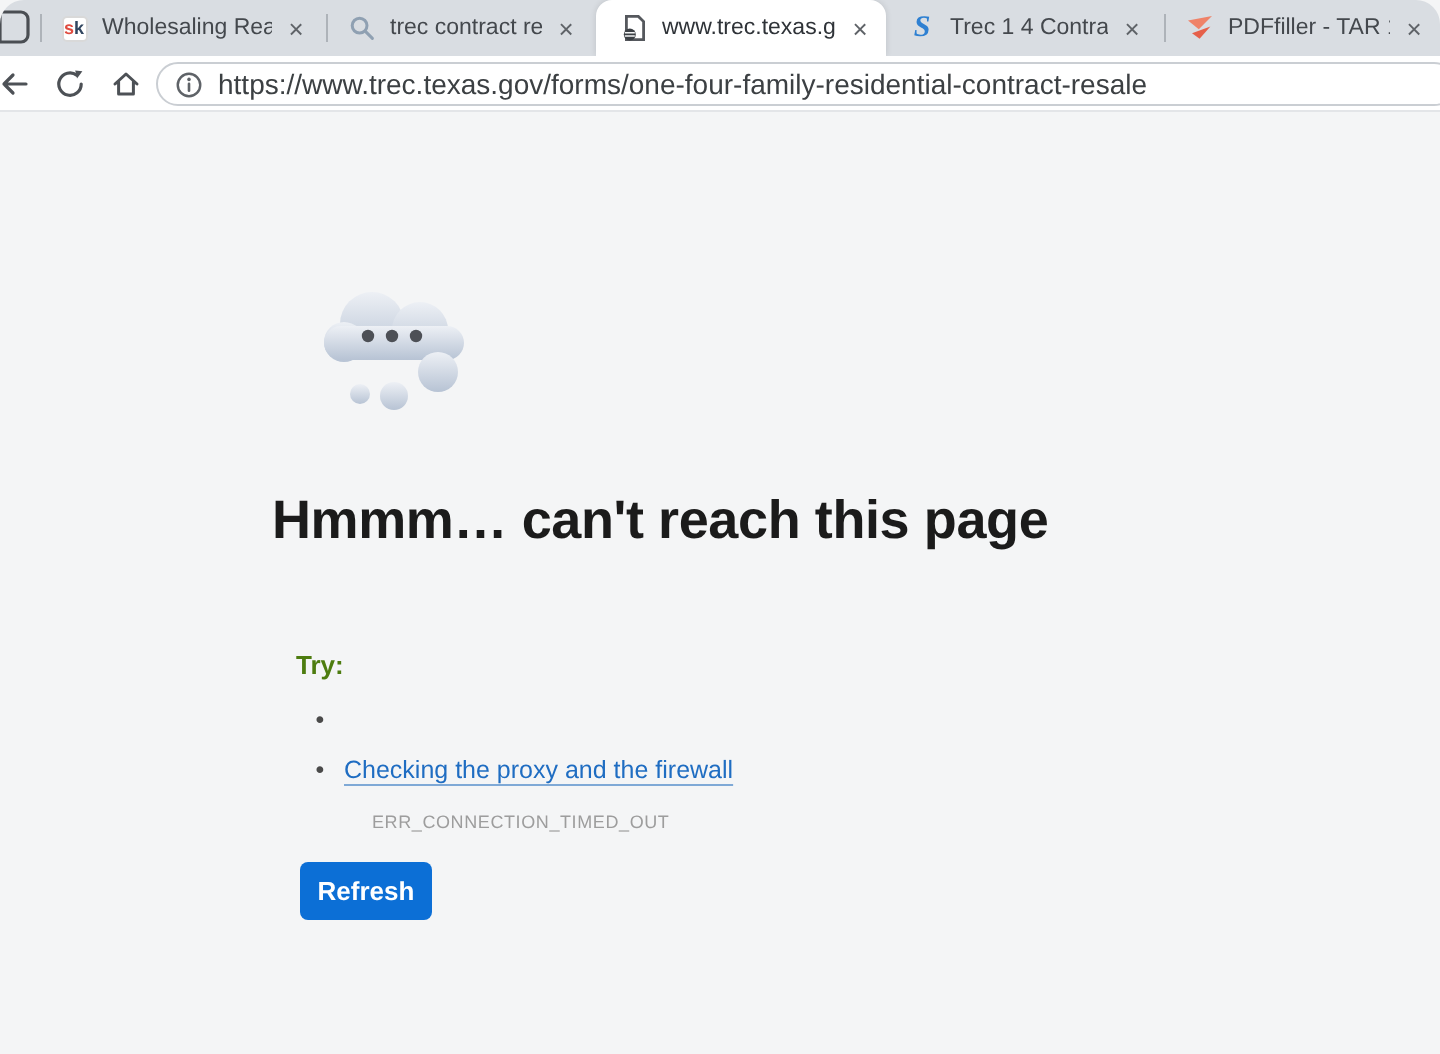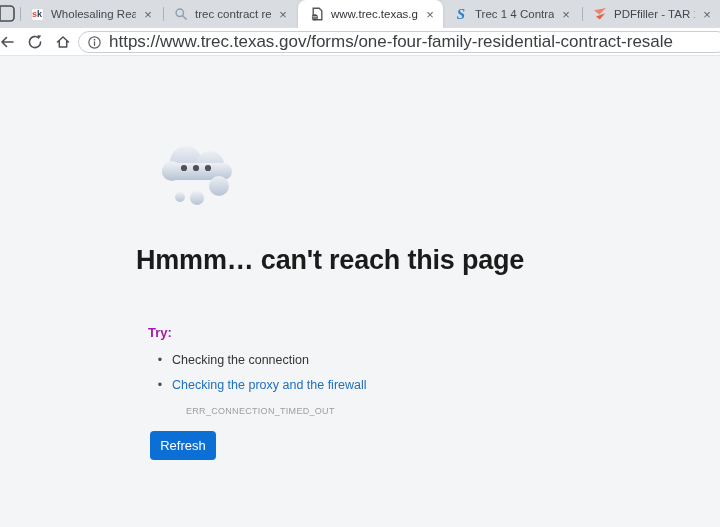--- a/index.html
+++ b/index.html
@@ -2,21 +2,21 @@
 <html><head>
 <meta charset="utf-8">
 <style>
   * { box-sizing: border-box; margin: 0; padding: 0; }
   html, body { width: 720px; height: 527px; }
   body {
     font-family: "Liberation Sans", sans-serif;
     overflow: hidden;
     background: #f4f5f6;
   }
-  #screen { position: relative; width: 720px; height: 527px; overflow: hidden; }
+  #screen { position: relative; width: 720px; height: 527px; overflow: hidden; border-radius: 12px; }
 
   
   .tabstrip {
     position: absolute; top: 0; left: 0; width: 720px; height: 28px;
     background: #d9dde2;
   }
   .tab {
     position: absolute; top: 0; height: 28px;
     display: flex; align-items: center;
     padding: 0 5px 0 8px;
@@ -62,47 +62,47 @@
     position: absolute; top: 5px; width: 18px; height: 18px;
     display: flex; align-items: center; justify-content: center;
   }
   .url-bar {
     position: absolute; left: 78px; right: -8px; top: 3px; height: 22px;
     background: #fff; border: 1px solid #caced3; border-radius: 12px;
     display: flex; align-items: center; padding: 0 8px;
   }
   .url-bar .info-wrap { width: 15px; height: 15px; margin-right: 7px; flex: 0 0 auto; }
   .url-text {
-    font-size: 17px; color: #3c4043; white-space: nowrap; overflow: hidden;
+    font-size: 14px; color: #3c4043; white-space: nowrap; overflow: hidden;
   }
 
   
   .content { position: absolute; top: 57px; left: 0; width: 720px; height: 470px; background: #f4f5f6; }
   .cloud-illustration { position: absolute; left: 160px; top: 84px; }
   .error-heading {
     position: absolute; left: 136px; top: 188px;
     font-size: 27px; font-weight: bold; color: #1b1b1b; letter-spacing: -0.2px;
   }
   .error-sub { position: absolute; left: 148px; top: 237px; font-size: 13.5px; color: #2f2f2f; }
   .error-sub b { font-weight: bold; color: #1b1b1b; }
-  .try-label { position: absolute; left: 148px; top: 268px; font-size: 13px; font-weight: bold; color: #a21caf; }
+  .try-label { position: absolute; left: 148px; top: 268px; font-size: 13px; font-weight: bold; color: #4d7c0f; }
   .suggestion { position: absolute; left: 148px; font-size: 12.5px; color: #333538; display: flex; }
   .suggestion .bullet { width: 24px; text-align: center; color: #4a4a4a; flex: 0 0 auto; }
-  .suggestion-link { color: #1f6dc2; text-underline-offset: 3px; text-decoration-color: #7fa9d6; cursor: pointer; }
+  .suggestion-link { color: #1f6dc2; text-decoration: underline; text-underline-offset: 3px; text-decoration-color: #7fa9d6; cursor: pointer; }
   .error-code {
     position: absolute; left: 148px; top: 349px;
     font-size: 9px; color: #9d9d9d; letter-spacing: 0.3px; margin-left: 38px;
   }
   .refresh-btn {
     position: absolute; left: 150px; top: 374px;
     width: 66px; height: 29px;
     background: #0c6fd6; color: #ffffff;
     border: none; border-radius: 4px;
     font-family: "Liberation Sans", sans-serif;
-    font-size: 13px; font-weight: normal;
+    font-size: 13px; font-weight: bold;
     display: flex; align-items: center; justify-content: center;
     cursor: pointer;
   }
 </style>
 </head>
 <body>
 
 <div id="screen">
 
   <div class="tabstrip">
@@ -220,21 +220,20 @@
       </svg>
     </div>
 
     <div class="error-heading">Hmmm… can't reach this page</div>
 
 
     <div class="try-label">Try:</div>
 
     <div class="suggestion" style="top:296px">
       <span class="bullet">•</span>
-      <span>Checking the connection</span>
     </div>
 
     <div class="suggestion" style="top:321px">
       <span class="bullet">•</span>
       <span class="suggestion-link">Checking the proxy and the firewall</span>
     </div>
 
     <div class="error-code">ERR_CONNECTION_TIMED_OUT</div>
 
     <button class="refresh-btn">Refresh</button>

